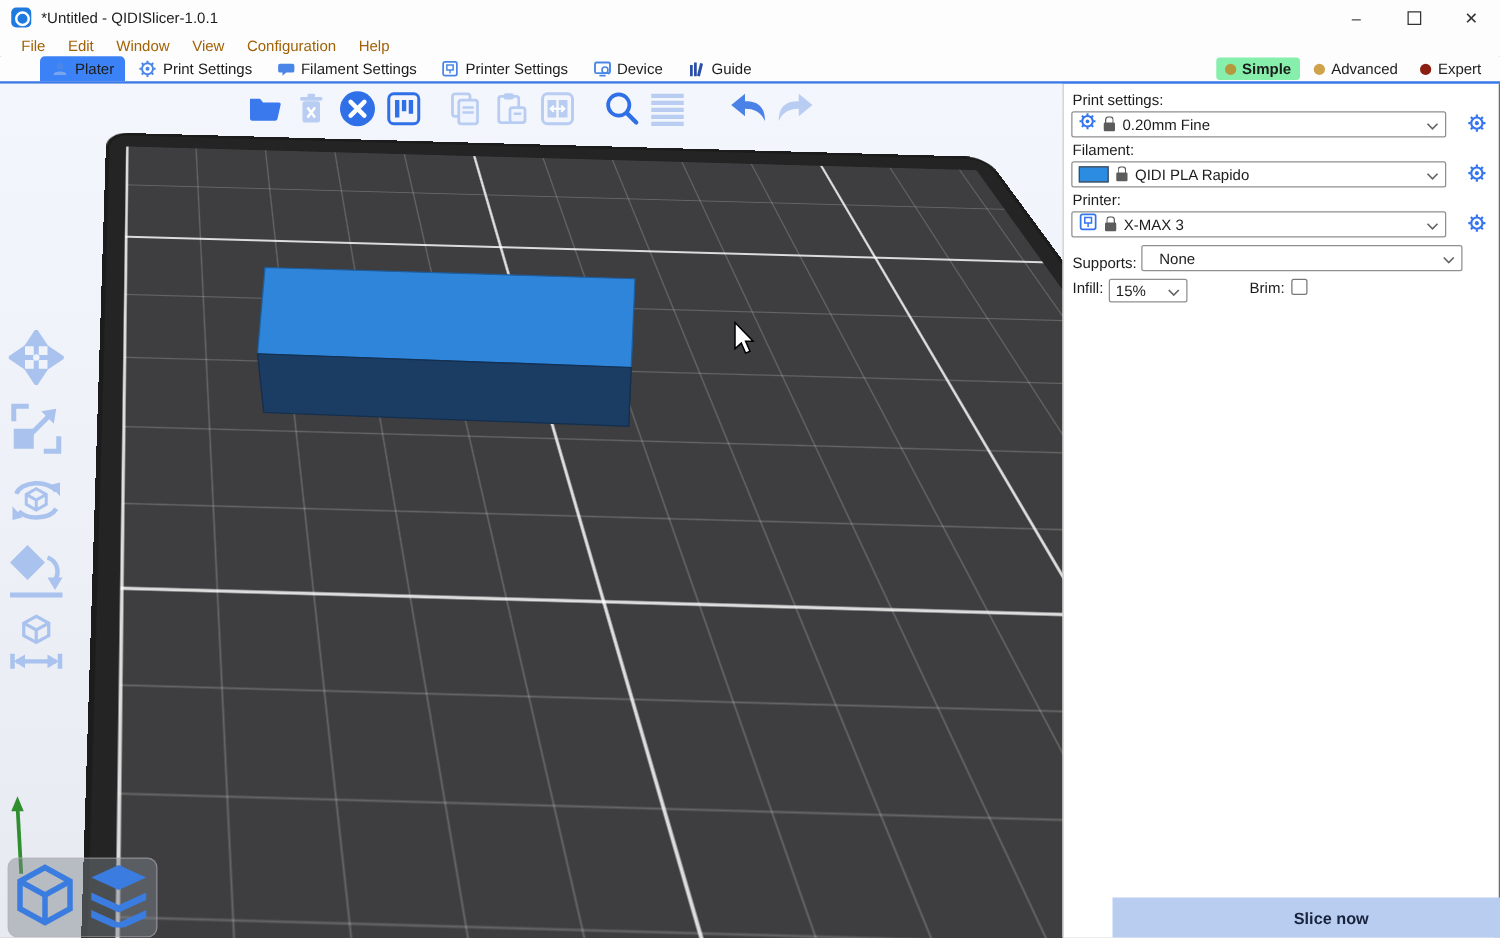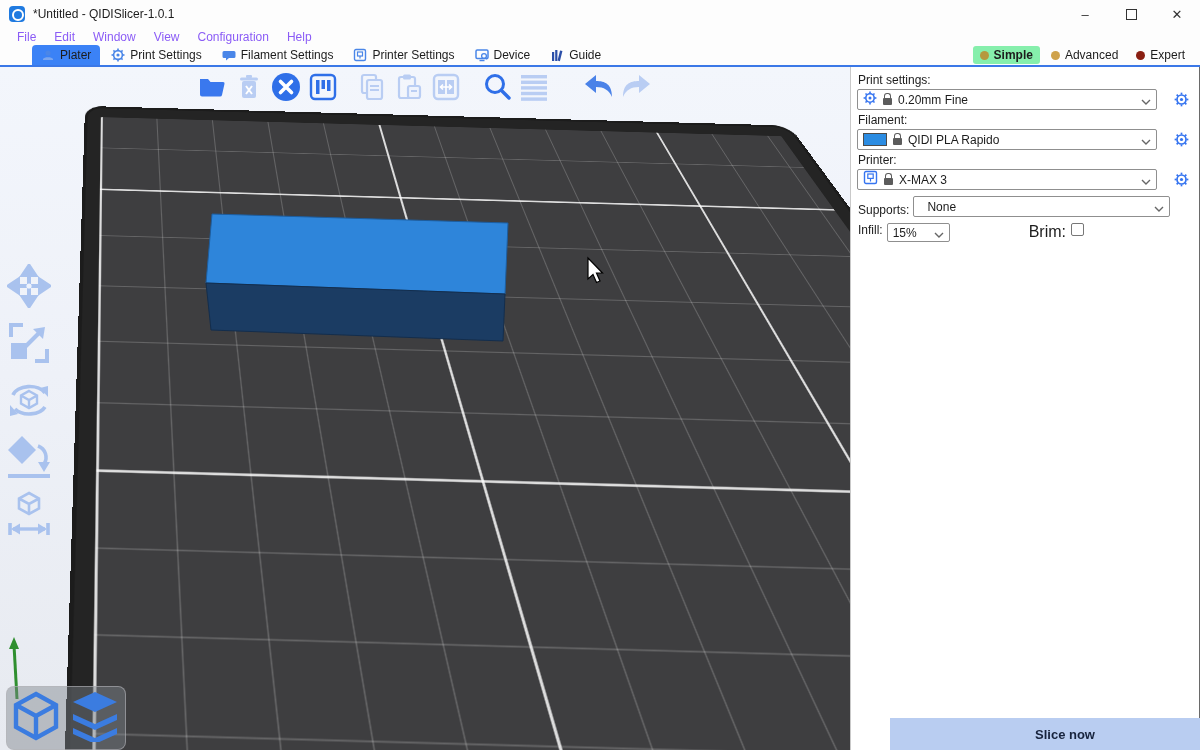--- a/index.html
+++ b/index.html
@@ -9,21 +9,21 @@
   
   .titlebar { position:absolute; left:0; top:0; width:1200px; height:28px; background:#fdfdfd; display:flex; align-items:center; }
   .appicon { width:16px; height:16px; margin-left:9px; border-radius:4px; background:#1f7ae0; position:relative; }
   .appicon::after { content:""; position:absolute; left:3px; top:3px; width:8px; height:8px; border:2px solid #fff; border-radius:50%; }
   .title-text { font-size:12px; color:#1c1c1c; margin-left:8px; }
   .win-controls { margin-left:auto; display:flex; height:28px; }
   .win-btn { width:46px; height:28px; display:flex; align-items:center; justify-content:center; font-size:13px; color:#333; }
   .win-btn.max::before { content:""; width:9px; height:9px; border:1px solid #333; }
   
   .menubar { position:absolute; left:0; top:28px; width:1200px; height:17px; background:#fdfdfd; display:flex; align-items:center; gap:0; padding-left:8px; }
-  .menu-item { font-size:12px; color:#8b5cf6; padding:0 9px; }
+  .menu-item { font-size:12px; color:#a16207; padding:0 9px; }
 
   
   .tabbar { position:absolute; left:0; top:45px; width:1200px; height:22px; background:#fdfdfd; border-bottom:2px solid #3b78e7; display:flex; align-items:center; }
   .tab { display:flex; align-items:center; gap:5px; font-size:12px; color:#1c1c1c; padding:2px 9px; height:20px; margin-left:2px; }
   .tab.active { background:#3b82f6; border-radius:4px 4px 0 0;margin-left:32px; }
   .tab svg { display:block; }
   .modes { margin-left:auto; display:flex; align-items:center; gap:4px; padding-right:8px; }
   .mode { display:flex; align-items:center; gap:5px; font-size:12px; color:#1c1c1c; padding:2px 7px; border-radius:3px; }
   .mode.active { background:#86efac; font-weight:bold;justify-content:center; }
   .dot { width:9px; height:9px; border-radius:50%; }
@@ -58,33 +58,33 @@
   .gbtn { width:46px; height:46px; display:flex; align-items:center; justify-content:center; }
 
   
   .viewtoggle { position:absolute; left:6px; top:619px; width:120px; height:64px; background:rgba(125,130,138,0.45); border:1px solid rgba(180,180,185,0.6); border-radius:8px; display:flex; align-items:center; justify-content:space-around; }
 
   
   .rp-inner { padding:3px 6px 0 6px; }
   .rp-label { font-size:12px; color:#1c1c1c; margin:3px 0 2px 1px; }
   .combo { display:flex; align-items:center; height:21px; border:1px solid #8f8f8f; border-radius:2px; background:#fff; padding:0 5px; gap:6px; }
   .combo .val { font-size:12px; color:#1c1c1c; flex:1; white-space:nowrap; overflow:hidden; }
-  .combo-row { display:flex; align-items:center; gap:16px; }
+  .combo-row { display:flex; gap:16px; }
   .combo-row .combo { flex:1; }
   .gearbtn { width:16px; height:18px; display:flex; align-items:center; justify-content:center; }
   .lock { position:relative; width:9px; height:7px; background:#5c5c5c; border-radius:1px; margin-top:4px; }
   .lock::before { content:""; position:absolute; left:1px; top:-5px; width:5px; height:5px; border:1.5px solid #5c5c5c; border-bottom:none; border-radius:3px 3px 0 0; }
   .swatch { width:24px; height:13px; background:#2b8ce2; border:1px solid #4b4b4b; }
   .row-supports { display:flex; align-items:flex-end; margin-top:6px; }
   .row-supports .rp-label { margin:0 4px 0 1px; }
   .row-supports .combo { flex:1; margin-right:19px; }
   .row-infill { display:flex; align-items:flex-start; margin-top:6px; }
   .row-infill .rp-label { margin:0 4px 0 1px; }
   .combo.small { width:63px; flex:none; height:19px; }
-  .brim-label { font-size:16px; color:#1c1c1c; margin-left:79px; margin-right:5px; }
+  .brim-label { font-size:12px; color:#1c1c1c; margin-left:50px; margin-right:5px; }
   .checkbox { width:13px; height:13px; border:1px solid #777; border-radius:2px; background:#fff; }
   .slice-btn { position:absolute; left:0; bottom:0; width:350px; height:32px; background:#b9cdf1; border:none; font-family:"Liberation Sans",sans-serif; font-size:13px; font-weight:bold; color:#17233d; display:flex; align-items:center; justify-content:center;margin-left:39px; }
 </style>
 </head>
 <body>
 
 <div class="window">
 
   <div class="titlebar">
     <div class="appicon"></div>

